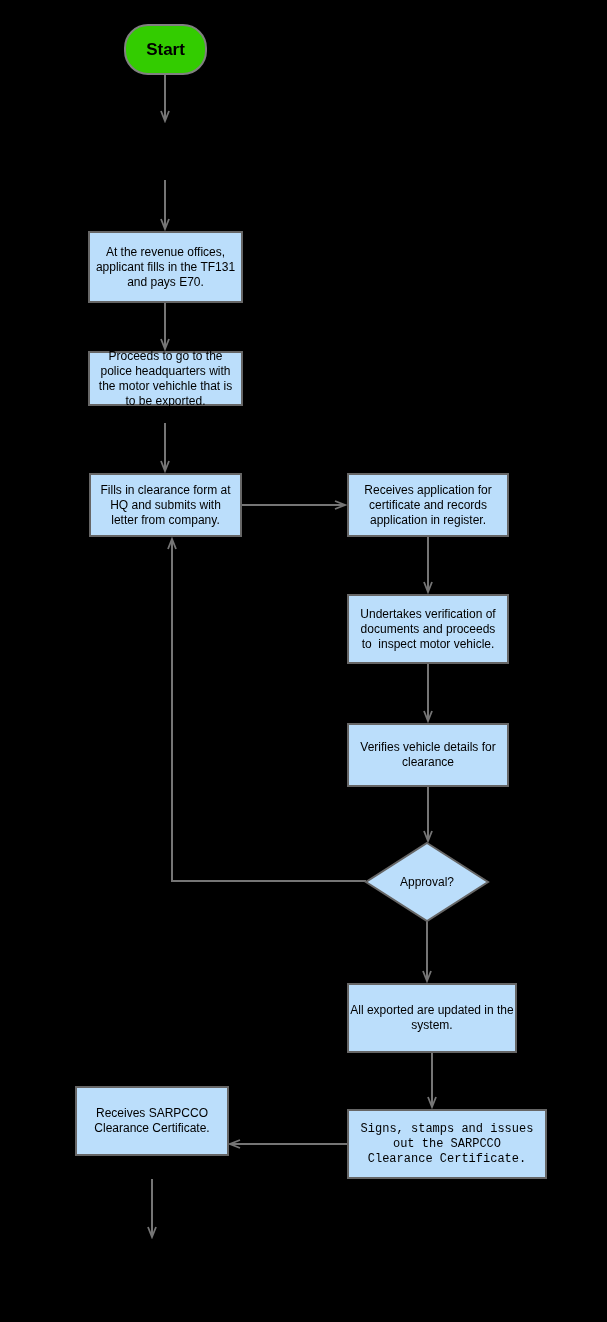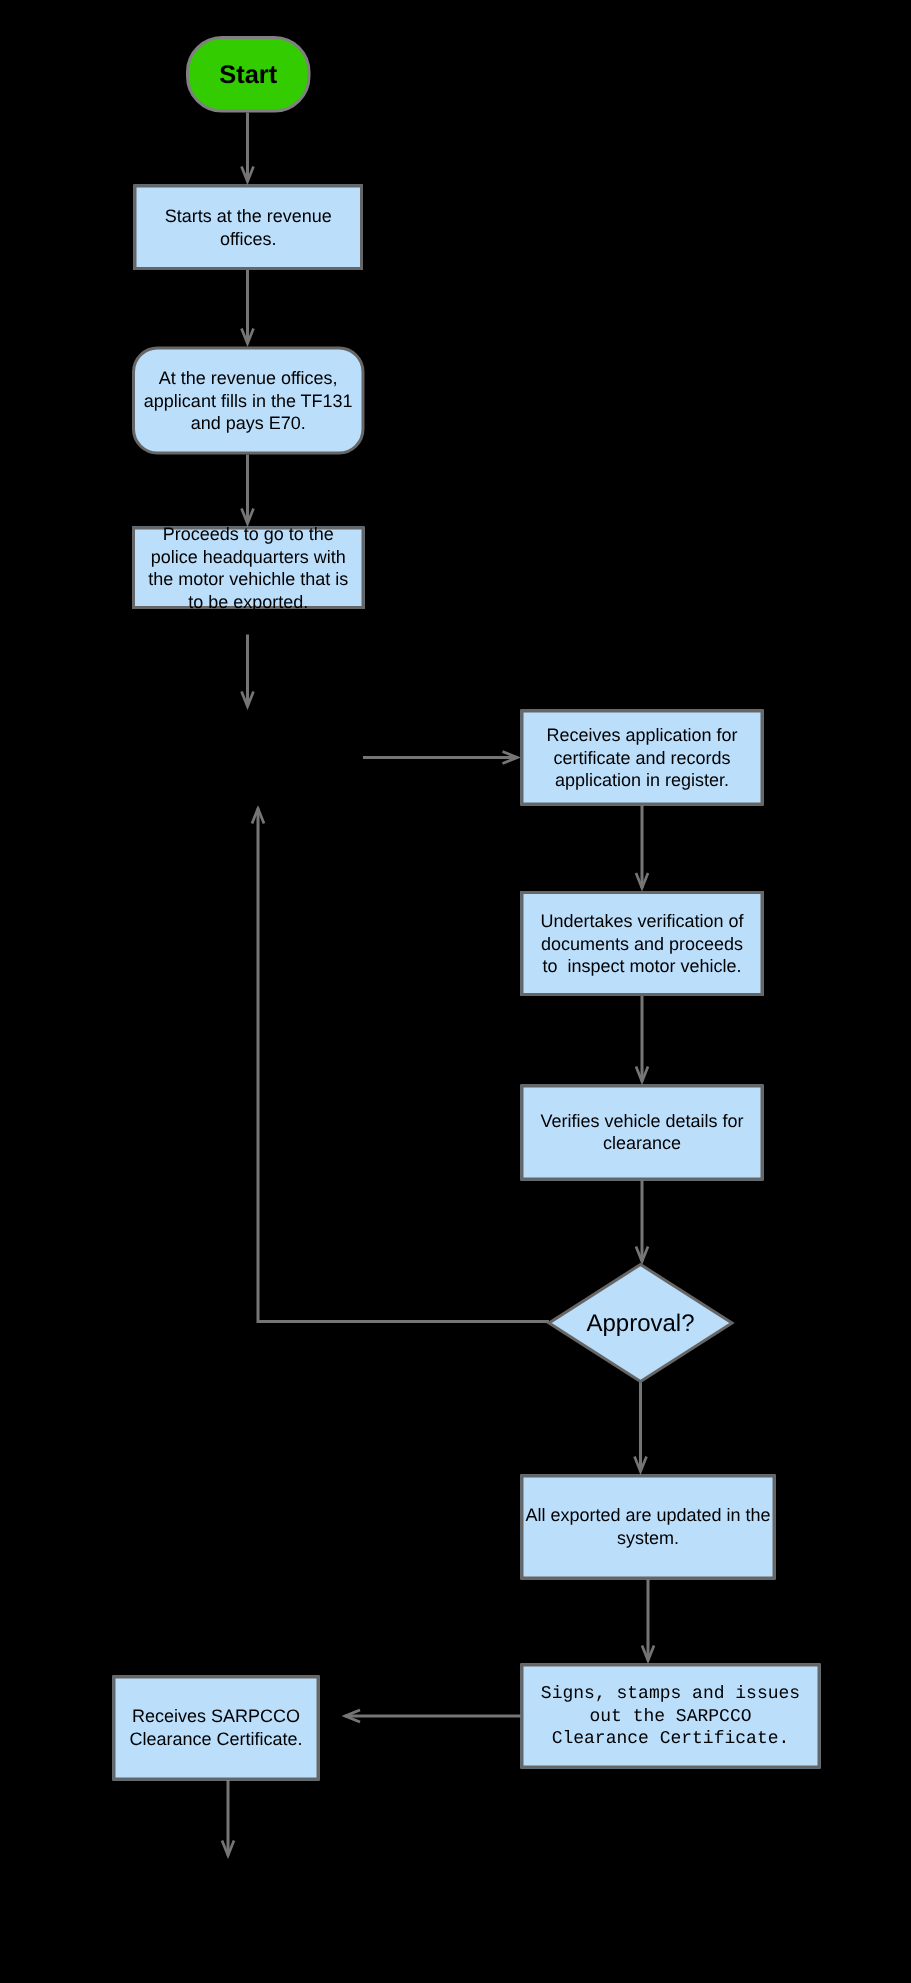--- a/index.html
+++ b/index.html
@@ -34,34 +34,34 @@
   }
   .terminal{
     background:var(--terminal-fill);
     border:2px solid var(--terminal-border);
     font-weight:bold;font-size:17px;line-height:17px;
   }
   .decision-label{
     position:absolute;box-sizing:border-box;
     display:flex;align-items:center;justify-content:center;
     text-align:left;color:var(--text);
-    font-size:16px;line-height:15px;background:transparent;
+    font-size:12px;line-height:15px;background:transparent;
   }
   #node-start{left:124px;top:24px;width:83px;height:51px;border-radius:24px;}
   #node-revenue-offices{left:89px;top:123px;width:153px;height:57px;}
-  #node-tf131{left:88px;top:231px;width:155px;height:72px;border-radius:17px;}
+  #node-tf131{left:88px;top:231px;width:155px;height:72px;}
   #node-police-hq{left:88px;top:351px;width:155px;height:55px;}
   #node-clearance-form{left:89px;top:473px;width:153px;height:64px;}
   #node-receives-application{left:347px;top:473px;width:162px;height:64px;}
   #node-verification{left:347px;top:594px;width:162px;height:70px;}
   #node-verifies-details{left:347px;top:723px;width:162px;height:64px;}
   #node-approval{left:366px;top:843px;width:122px;height:78px;}
   #node-update-system{left:347px;top:983px;width:170px;height:70px;}
   #node-signs-stamps{left:347px;top:1109px;width:200px;height:70px;font-family:Liberation Mono, monospace;}
-  #node-receives-certificate{left:75px;top:1117px;width:138px;height:70px;}
+  #node-receives-certificate{left:75px;top:1086px;width:154px;height:70px;}
   #node-end{left:90px;top:1239px;width:125px;height:66px;border-radius:28px;}
 </style>
 </head>
 <body>
 
 <div class="stage">
 
   <svg class="overlay" width="607" height="1322" viewBox="0 0 607 1322">
     <defs>
       <marker id="arrow" markerWidth="14" markerHeight="12" refX="12" refY="6" orient="auto" markerUnits="userSpaceOnUse">
@@ -81,32 +81,33 @@
     <path class="conn" d="M427,921 L427,981" marker-end="url(#arrow)"></path>
     <path class="conn" d="M432,1053 L432,1107" marker-end="url(#arrow)"></path>
     <path class="conn" d="M347,1144 L230,1144" marker-end="url(#arrow)"></path>
     <path class="conn" d="M152,1179 L152,1237" marker-end="url(#arrow)"></path>
 
     <polygon class="decision-shape" points="427,843 488,882 427,921 366,882"></polygon>
   </svg>
 
   <div id="node-start" class="node terminal">Start</div>
 
-  <div id="node-revenue-offices" class="node">Starts at the revenue
-offices.</div>
 
   <div id="node-tf131" class="node">At the revenue offices,
 applicant fills in the TF131
 and pays E70.</div>
 
   <div id="node-police-hq" class="node">Proceeds to go to the
 police headquarters with
 the motor vehichle that is
 to be exported.</div>
 
+  <div id="node-clearance-form" class="node">Fills in clearance form at
+HQ and submits with
+letter from company.</div>
 
   <div id="node-receives-application" class="node">Receives application for
 certificate and records
 application in register.</div>
 
   <div id="node-verifies-details" class="node">Verifies vehicle details for
 clearance</div>
 
   <div id="node-verification" class="node">Undertakes verification of
 documents and proceeds

